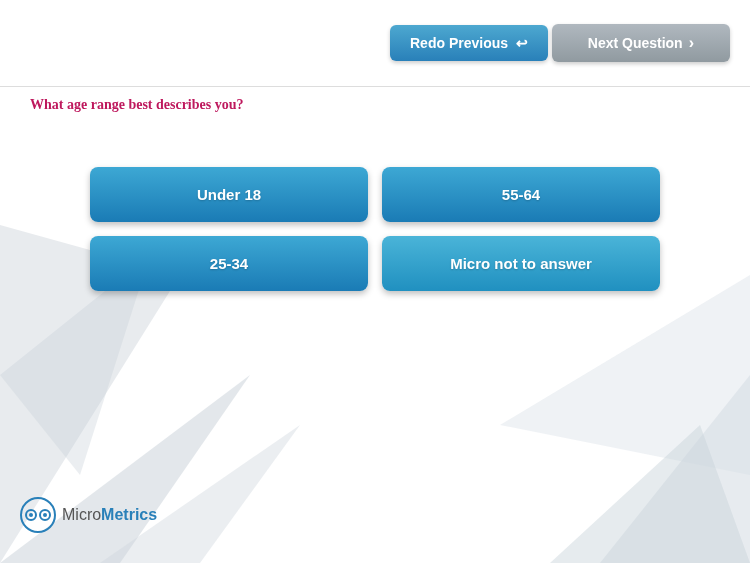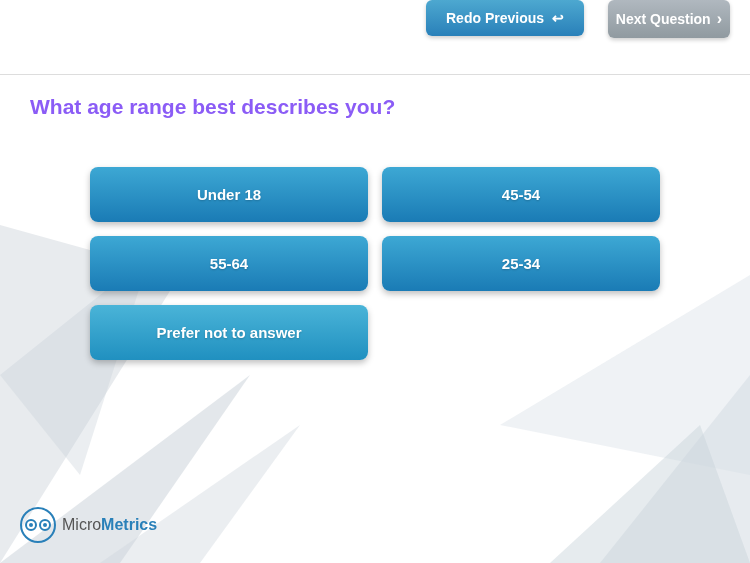--- a/index.html
+++ b/index.html
@@ -20,28 +20,28 @@
       width: 750px;
       height: 563px;
       background: #ffffff;
       z-index: 1;
     }
 
     
     .top-bar {
       position: absolute;
       top: 0; left: 0; right: 0;
-      height: 75px;
+      height: 87px;
       background: #ffffff;
       border-bottom: 1px solid #ddd;
       display: flex;
-      align-items: flex-start;
+      align-items: center;
       justify-content: flex-end;
       padding: 0 20px;
-      gap: 24px;
+      gap: 4px;
       z-index: 10;
     }
 
     .btn-redo {
       background: linear-gradient(to bottom, #4da8d0, #2980b9);
       color: #ffffff;
       border: none;
       border-radius: 6px;
       padding: 10px 20px;
       font-size: 14px;
@@ -56,21 +56,21 @@
     .btn-redo .arrow-icon {
       display: inline-block;
       font-size: 14px;
     }
 
     .btn-next {
       background: linear-gradient(to bottom, #b0b8bf, #909aa0);
       color: #ffffff;
       border: none;
       border-radius: 6px;
-      padding: 10px 8px;
+      padding: 10px 36px;
       font-size: 14px;
       font-weight: bold;
       cursor: pointer;
       display: flex;
       align-items: center;
       gap: 6px;
       box-shadow: 0 2px 4px rgba(0,0,0,0.2);
     }
 
     .btn-next .chevron {
@@ -81,23 +81,24 @@
     
     .question-section {
       position: absolute;
       top: 75px;
       left: 0; right: 0;
       padding: 20px 30px 10px 30px;
       z-index: 5;
     }
 
     .question-text {
-      font-size: 21px;
-      font-weight: bold;
-      color: #8b5cf6;
+      font-size: 14px;
+      font-weight: bold;
+      color: #be185d;
+      font-family: Liberation Serif, serif;
     }
 
     
     .geo-bg {
       position: absolute;
       top: 75px; left: 0;
       width: 750px;
       height: 488px;
       z-index: 2;
       overflow: hidden;
@@ -129,21 +130,21 @@
       transition: opacity 0.15s;
     }
 
     .answer-btn.prefer {
       background: linear-gradient(to bottom, #4ab4d8 0%, #2090c0 100%);
     }
 
     
     .logo-area {
       position: absolute;
-      bottom: 20px;
+      bottom: 30px;
       left: 20px;
       display: flex;
       align-items: center;
       gap: 6px;
       z-index: 10;
     }
 
     .logo-icon {
       width: 36px;
       height: 36px;
@@ -192,24 +193,23 @@
     <span class="chevron">›</span>
   </button>
 </div>
 
 <div class="question-section">
   <span class="question-text">What age range best describes you?</span>
 </div>
 
 <div class="answers-grid">
   <button class="answer-btn">Under 18</button>
-  <button class="answer-btn">45-54</button>
   <button class="answer-btn">55-64</button>
   <button class="answer-btn">25-34</button>
-  <button class="answer-btn prefer">Prefer not to answer</button>
+  <button class="answer-btn prefer">Micro not to answer</button>
 </div>
 
 <div class="logo-area">
   <svg class="logo-icon" viewBox="0 0 36 36" xmlns="http://www.w3.org/2000/svg">
     <circle cx="18" cy="18" r="17" fill="none" stroke="#2980b9" stroke-width="2"></circle>
     <circle cx="11" cy="18" r="5" fill="none" stroke="#2980b9" stroke-width="2"></circle>
     <circle cx="25" cy="18" r="5" fill="none" stroke="#2980b9" stroke-width="2"></circle>
     <circle cx="11" cy="18" r="2" fill="#2980b9"></circle>
     <circle cx="25" cy="18" r="2" fill="#2980b9"></circle>
   </svg>

